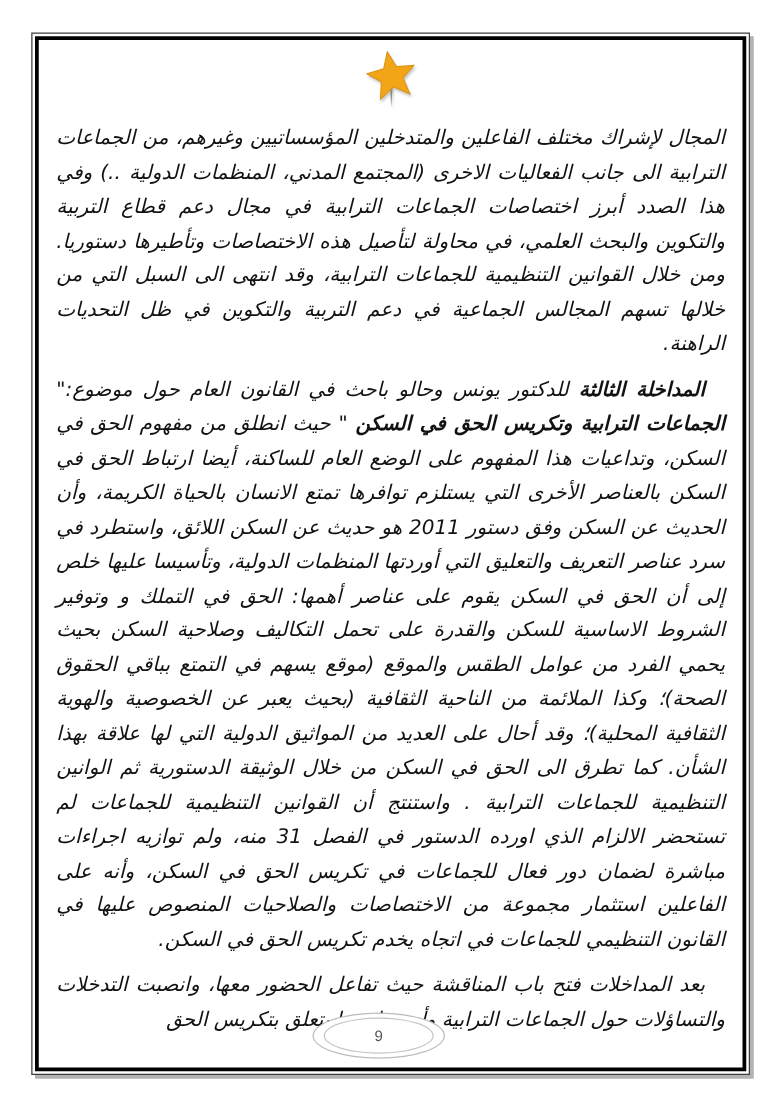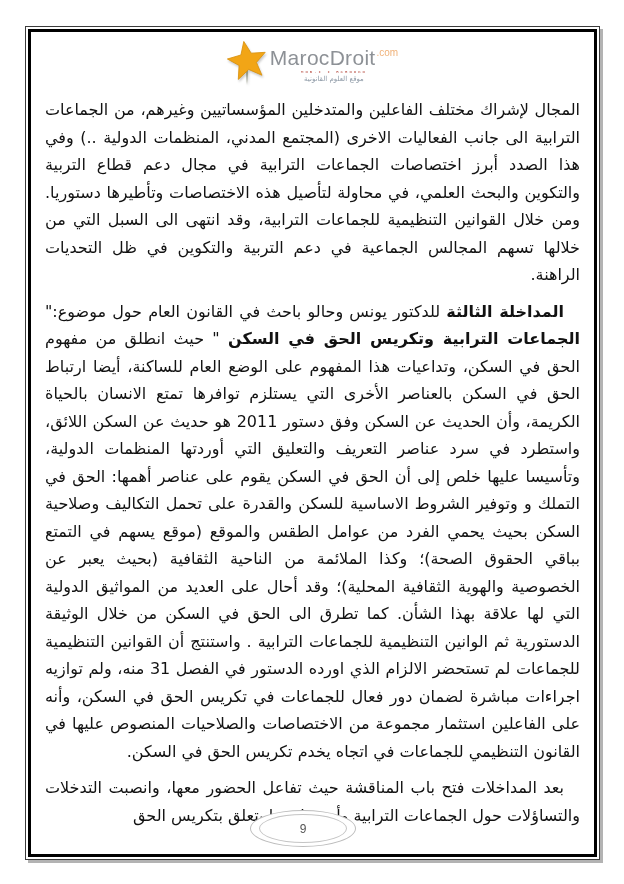--- a/index.html
+++ b/index.html
@@ -51,21 +51,21 @@
   .article {
     direction:rtl;
     text-align:justify;
     text-justify:inter-word;
     font-size:16px;
     line-height:27.5px;
     color:#121212;
     margin-top:7px;
     padding:0 2px;
   }
-  .article p { margin:0 0 9px 0; }
+  .article p { margin:0 0 9px 0;font-style:italic; }
   .article p.indent { text-indent:16px; }
   .article b { font-weight:bold; }
 
   
   .pagenum-ellipse {
     position:absolute;
     left:250px; top:810px;
     width:106px; height:37px;
     border:1px solid #bcbcbc;
     border-radius:50%;
@@ -91,28 +91,20 @@
     <div class="content">
 
       <div class="logo-row">
         <div class="logo">
           <div class="star-wrap">
             <svg viewBox="0 0 100 118" width="40" height="48" aria-hidden="true">
               <polygon points="47,68 53,68 50,112" fill="#8a8f7a"></polygon>
               <polygon points="50,2 63,34 98,38 72,59 80,93 50,73 20,93 28,59 2,38 37,34" fill="#F2A516" stroke="#da920e" stroke-width="2" transform="rotate(-10 50 48)"></polygon>
             </svg>
           </div>
-          <div class="logo-col">
-            <div class="brand-line">
-              <span class="brand">MarocDroit</span>
-              <span class="tld">.com</span>
-            </div>
-            <div class="tagline-latin">MOB.I I RCROOKO</div>
-            <div class="tagline-ar">موقع العلوم القانونية</div>
-          </div>
         </div>
       </div>
 
       <div class="article">
         <p>المجال لإشراك مختلف الفاعلين والمتدخلين المؤسساتيين وغيرهم، من الجماعات الترابية الى جانب الفعاليات الاخرى (المجتمع المدني، المنظمات الدولية ..) وفي هذا الصدد أبرز اختصاصات الجماعات الترابية في مجال دعم قطاع التربية والتكوين والبحث العلمي، في محاولة لتأصيل هذه الاختصاصات وتأطيرها دستوريا. ومن خلال القوانين التنظيمية للجماعات الترابية، وقد انتهى الى السبل التي من خلالها تسهم المجالس الجماعية في دعم التربية والتكوين في ظل التحديات الراهنة.</p>
         <p class="indent"><b>المداخلة الثالثة</b><span> للدكتور يونس وحالو باحث في القانون العام حول موضوع:" </span><b>الجماعات الترابية  وتكريس الحق في السكن</b><span> " حيث انطلق من مفهوم الحق في السكن، وتداعيات هذا المفهوم على الوضع العام للساكنة، أيضا ارتباط الحق في السكن بالعناصر الأخرى التي يستلزم توافرها تمتع الانسان بالحياة الكريمة، وأن الحديث عن السكن وفق دستور 2011 هو حديث عن السكن اللائق، واستطرد في سرد عناصر التعريف والتعليق التي أوردتها المنظمات الدولية، وتأسيسا عليها خلص إلى أن الحق في السكن يقوم على عناصر أهمها: الحق في التملك و وتوفير الشروط الاساسية للسكن والقدرة على تحمل التكاليف وصلاحية السكن بحيث يحمي الفرد من عوامل الطقس والموقع (موقع يسهم في التمتع بباقي الحقوق الصحة)؛ وكذا الملائمة من الناحية الثقافية (بحيث يعبر عن الخصوصية والهوية الثقافية المحلية)؛ وقد أحال على العديد من المواثيق الدولية التي لها علاقة بهذا الشأن. كما تطرق الى الحق في السكن من خلال  الوثيقة الدستورية ثم الوانين التنظيمية للجماعات الترابية . واستنتج أن القوانين التنظيمية للجماعات لم تستحضر الالزام الذي اورده الدستور في الفصل 31 منه، ولم توازيه اجراءات مباشرة لضمان دور فعال للجماعات في تكريس الحق في السكن، وأنه على الفاعلين استثمار مجموعة من الاختصاصات والصلاحيات المنصوص عليها في القانون التنظيمي للجماعات في اتجاه يخدم تكريس الحق في السكن.</span></p>
         <p class="indent">بعد المداخلات فتح باب المناقشة حيث تفاعل الحضور معها، وانصبت التدخلات والتساؤلات حول الجماعات الترابية وأدورها فيما يتعلق بتكريس الحق</p>
       </div>
 
     </div>

